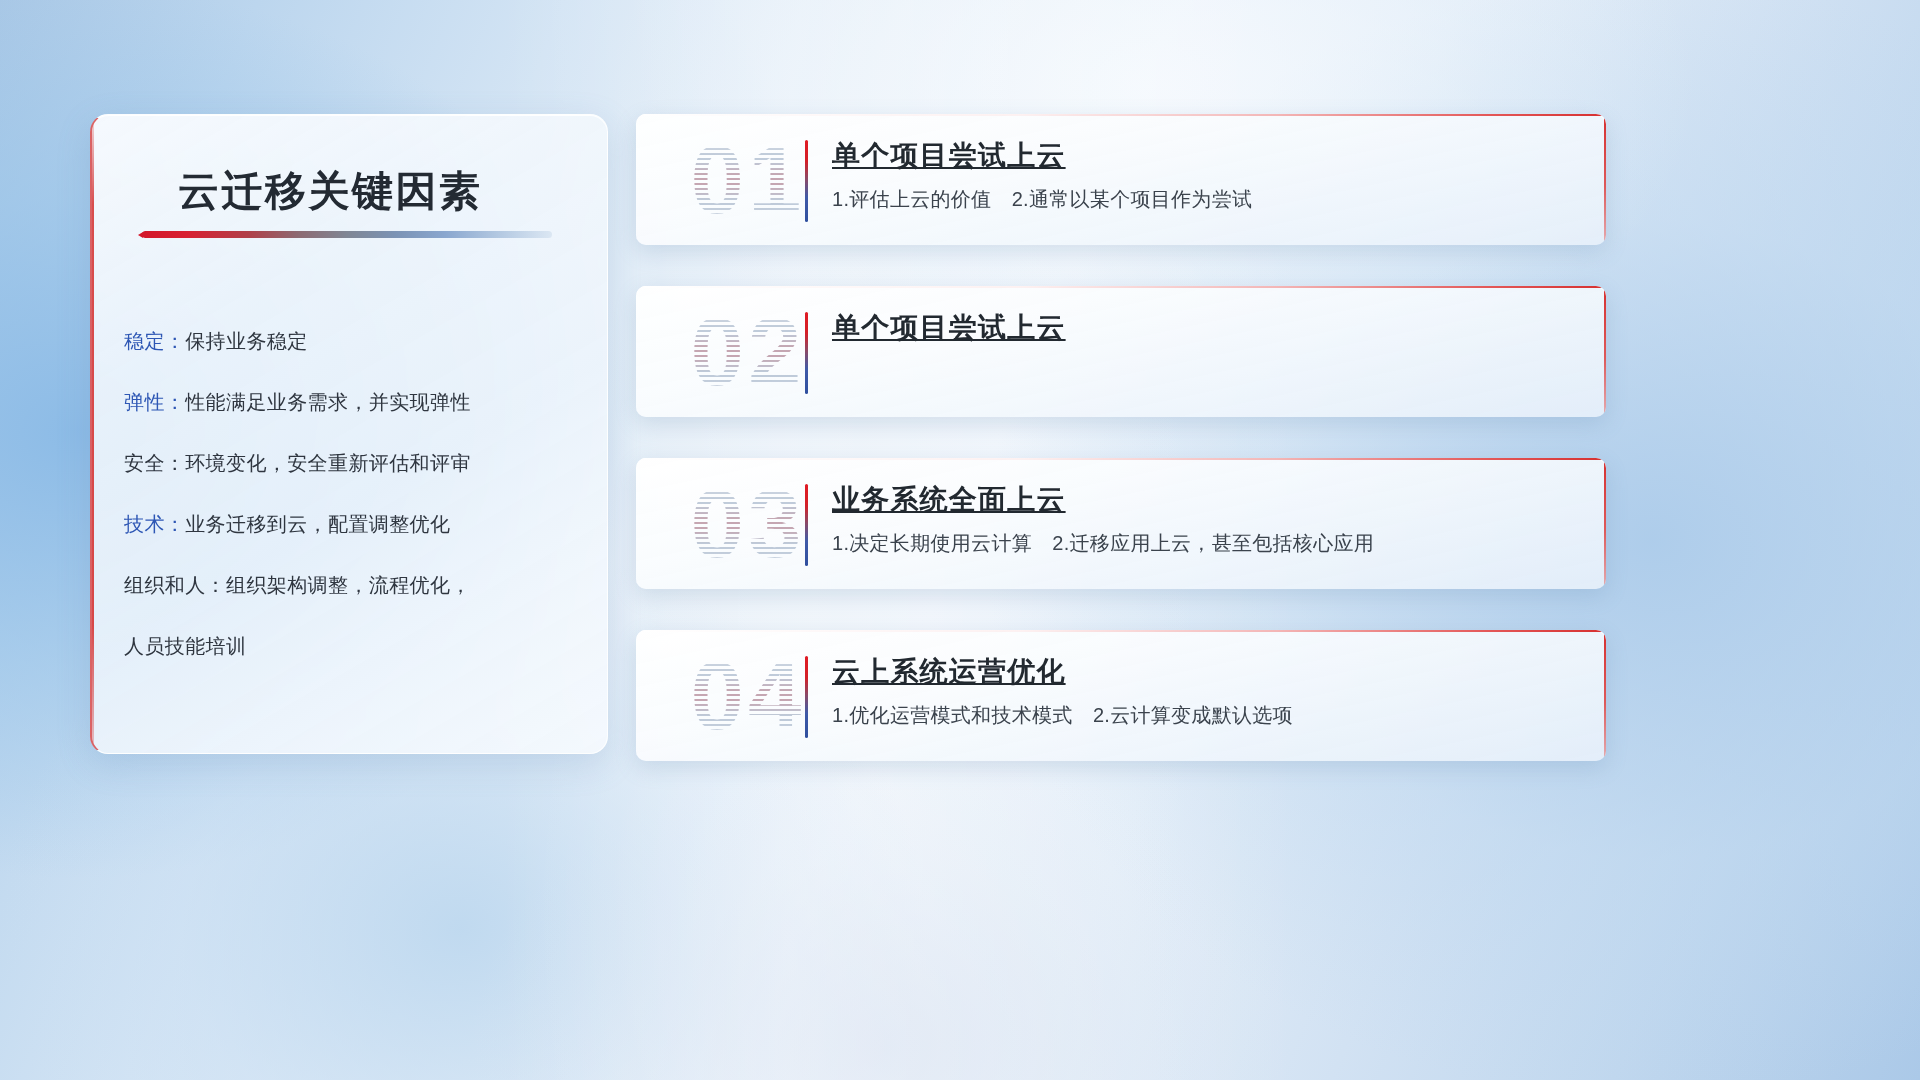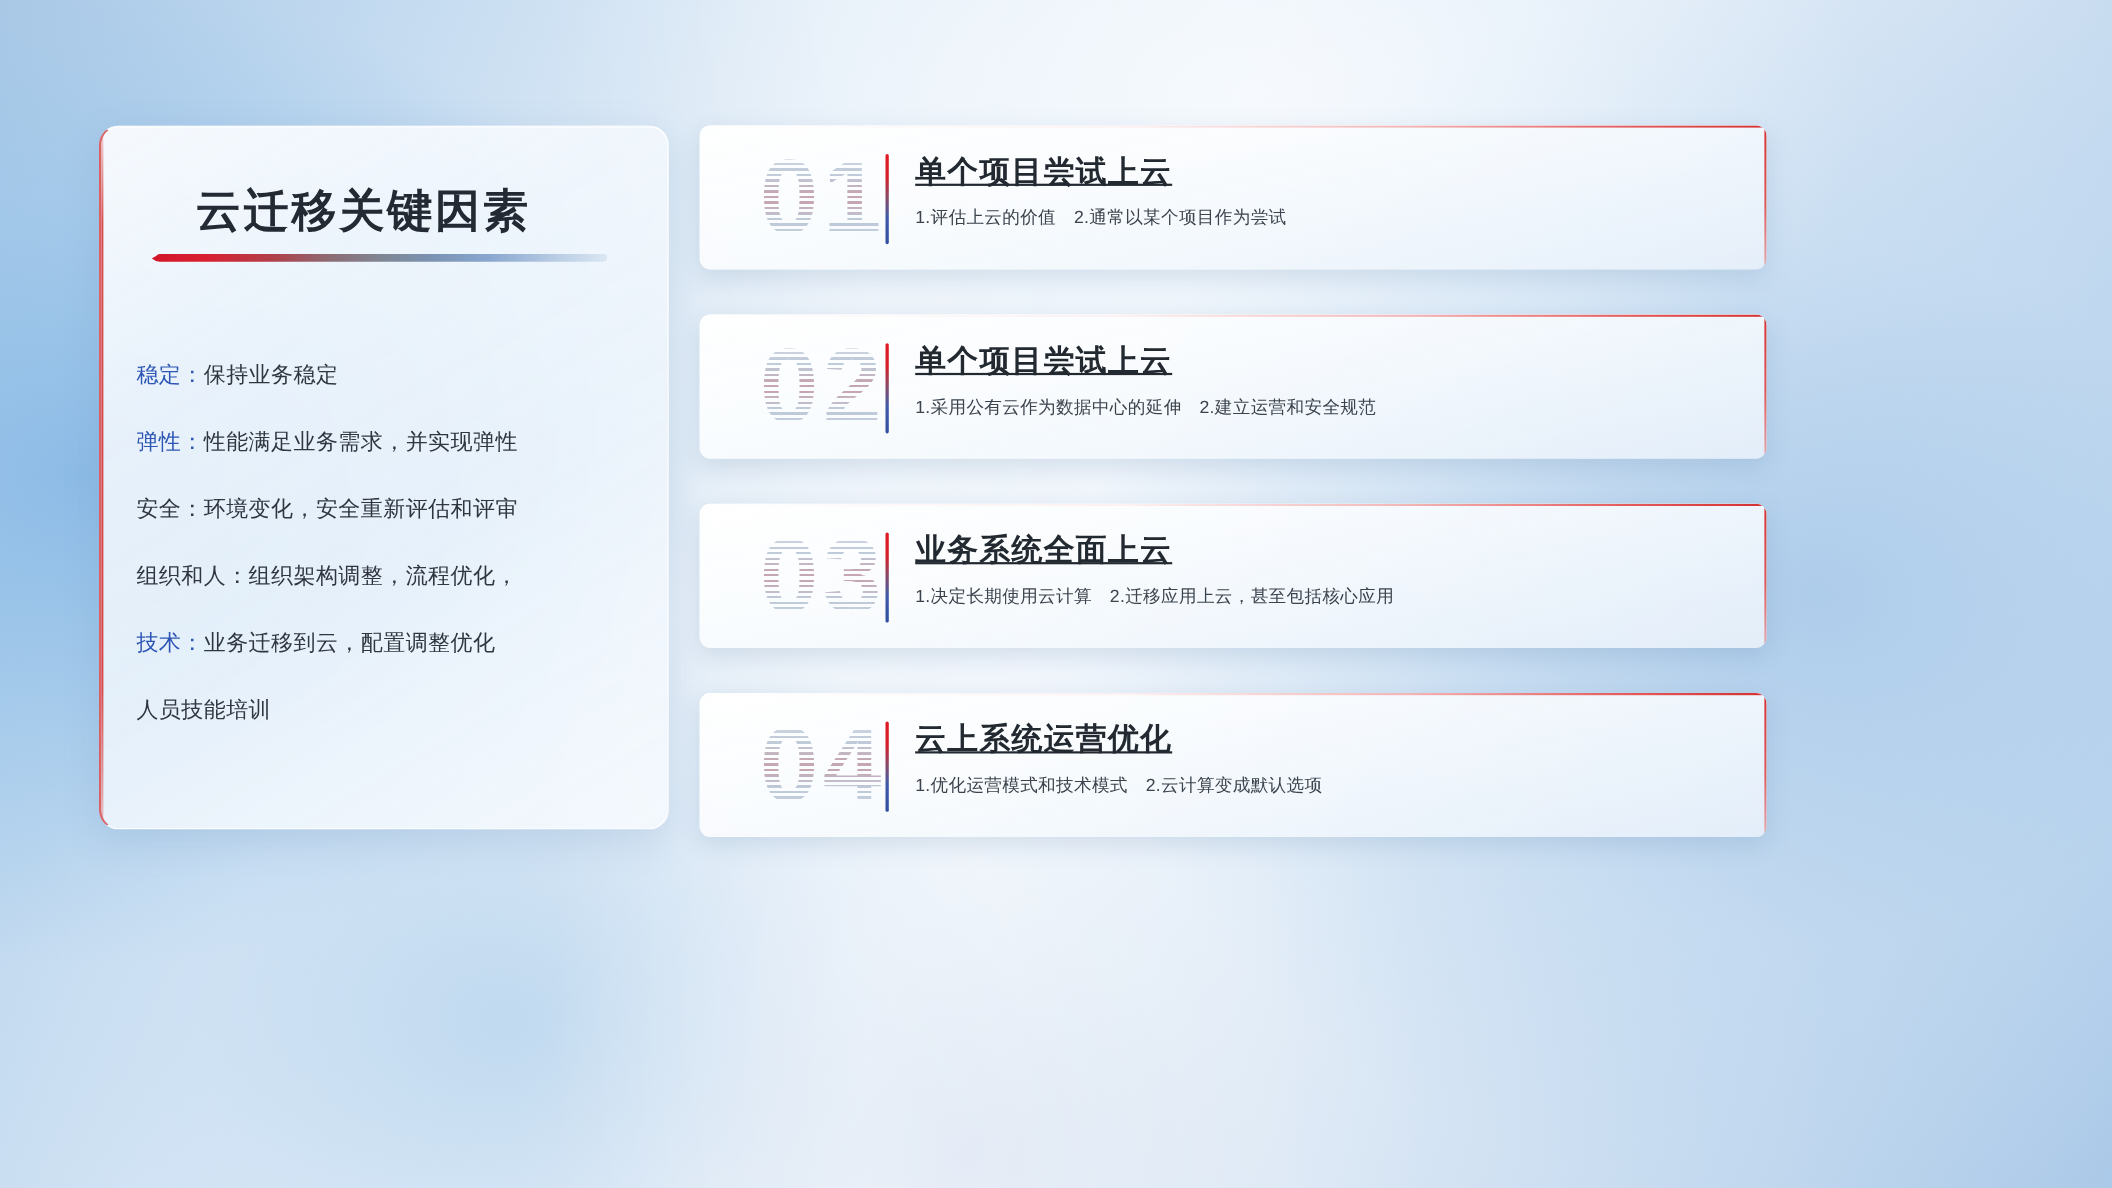--- a/index.html
+++ b/index.html
@@ -163,21 +163,21 @@
       #e01b24 0%, #d42028 26%, #8a4a68 48%,
       #3f5aa8 70%, #2f4f9e 100%);
     border-radius:2px;
   }
   .card-body { position:absolute; left:196px; top:22px; right:40px; }
   .card-title {
     font-size:28px; font-weight:700; color:#222930;
     letter-spacing:1.2px; line-height:40px; white-space:nowrap;text-decoration:underline;
   }
   .card-desc {
-    margin-top:9px; font-size:16px; color:#3b434d;
+    margin-top:9px; font-size:20px; color:#3b434d;
     letter-spacing:.3px; line-height:28px; white-space:nowrap;
   }
 </style>
 </head>
 <body>
 
 <div id="bg">
   <div class="bg-layer bg-base"></div>
   <div class="bg-layer bg-blob-a"></div>
   <div class="bg-layer bg-blob-b"></div>
@@ -187,22 +187,22 @@
   <div class="bg-layer bg-sheen"></div>
 </div>
 
 <section id="left-panel">
   <h1 id="panel-title">云迁移关键因素</h1>
   <div id="panel-rule"></div>
   <div id="panel-list">
       <div class="panel-line accent"><span class="lbl">稳定：</span><span>保持业务稳定</span></div>
       <div class="panel-line accent"><span class="lbl">弹性：</span><span>性能满足业务需求，并实现弹性</span></div>
       <div class="panel-line"><span class="lbl">安全：</span><span>环境变化，安全重新评估和评审</span></div>
+      <div class="panel-line accent"><span class="lbl">技术：</span><span>业务迁移到云，配置调整优化</span></div>
       <div class="panel-line"><span class="lbl">组织和人：</span><span>组织架构调整，流程优化，</span></div>
-      <div class="panel-line accent"><span class="lbl">技术：</span><span>业务迁移到云，配置调整优化</span></div>
       <div class="panel-line"><span class="lbl"></span><span>人员技能培训</span></div>
     </div>
 </section>
 
 <section id="cards">
     <article class="card">
       <div class="card-num">
         <span class="glyph">01</span>
         <span class="glyph-tint">01</span>
       </div>
@@ -213,21 +213,20 @@
       </div>
     </article>
     <article class="card">
       <div class="card-num">
         <span class="glyph">02</span>
         <span class="glyph-tint">02</span>
       </div>
       <div class="card-bar"></div>
       <div class="card-body">
         <div class="card-title">单个项目尝试上云</div>
-        <div class="card-desc">1.采用公有云作为数据中心的延伸　2.建立运营和安全规范</div>
       </div>
     </article>
     <article class="card">
       <div class="card-num">
         <span class="glyph">03</span>
         <span class="glyph-tint">03</span>
       </div>
       <div class="card-bar"></div>
       <div class="card-body">
         <div class="card-title">业务系统全面上云</div>

